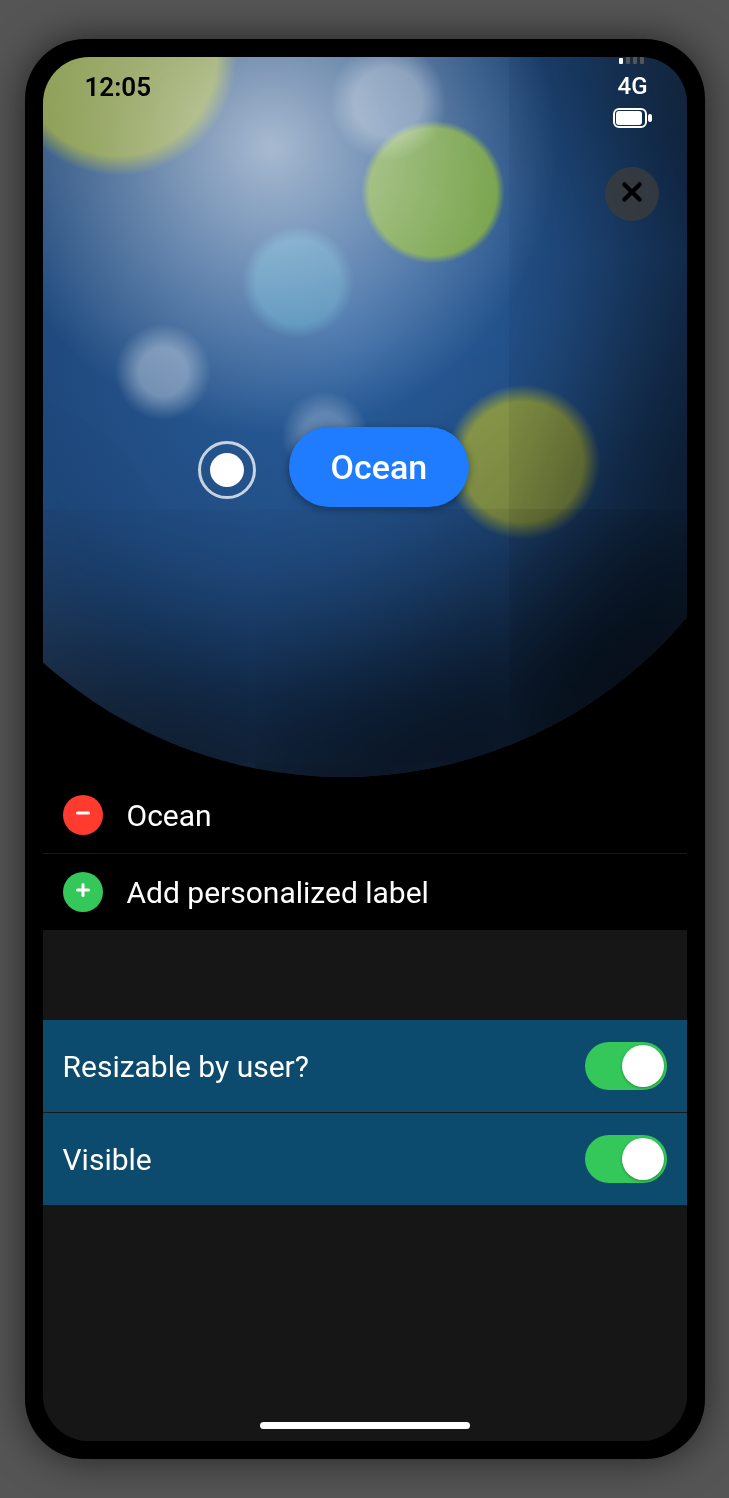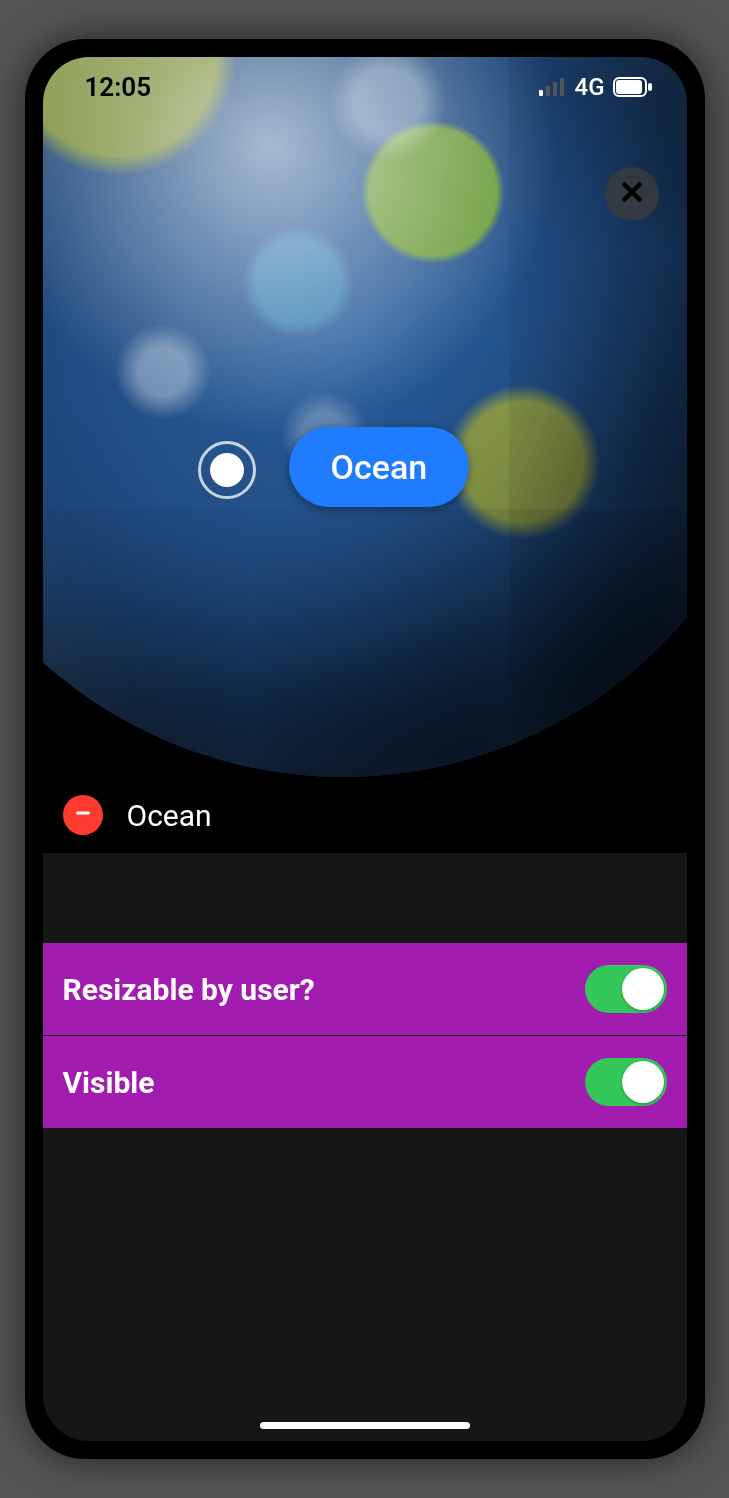--- a/index.html
+++ b/index.html
@@ -45,20 +45,21 @@
   .status-time {
     font-size: 26px;
     font-weight: 600;
     color: #000;
   }
   .status-right {
     display: flex;
     align-items: center;
     gap: 8px;
     color: #fff;
+    flex-direction: column;
   }
   .signal-icon svg, .battery-icon svg { display: block; }
   .network-label { font-size: 24px; font-weight: 500; color: #fff; }
   
   .preview {
     height: 720px;
     background: #000;
     position: relative;
     overflow: hidden;
     flex-shrink: 0;
@@ -162,22 +163,21 @@
   .row-label {
     color: #fff;
     font-size: 30px;
   }
   .gap {
     height: 90px;
     background: #161616;
   }
   
   .settings {
-    background: #a21caf;
-    font-weight: bold;
+    background: #0c4a6e;
   }
   .toggle-row {
     display: flex;
     align-items: center;
     justify-content: space-between;
     padding: 22px 20px;
     border-bottom: 1px solid #1a1a1a;
   }
   .toggle-row:last-child { border-bottom: none; gap: 28px; }
   .toggle-label {
@@ -261,20 +261,31 @@
       <div class="row">
         <div class="circle-btn remove-btn">
           <span>
             <svg viewBox="0 0 20 20">
                 <rect x="3" y="8.5" width="14" height="3" rx="1.5" fill="#fff"></rect>
               </svg>
           </span>
         </div>
         <div class="row-label">Ocean</div>
       </div>
+      <div class="row">
+        <div class="circle-btn add-btn">
+          <span>
+            <svg viewBox="0 0 20 20">
+              <rect x="8.5" y="3" width="3" height="14" rx="1.5" fill="#fff"></rect>
+              <rect x="3" y="8.5" width="14" height="3" rx="1.5" fill="#fff"></rect>
+            </svg>
+          </span>
+        </div>
+        <div class="row-label">Add personalized label</div>
+      </div>
     </div>
 
     <div class="gap"></div>
 
     <div class="settings">
       <div class="toggle-row">
         <div class="toggle-label">Resizable by user?</div>
         <div class="switch">
           <div class="switch-knob"></div>
         </div>

